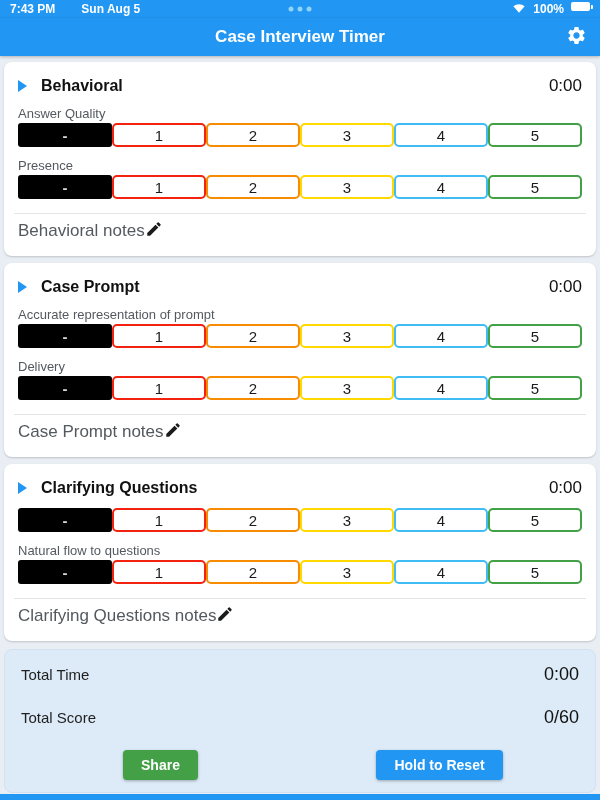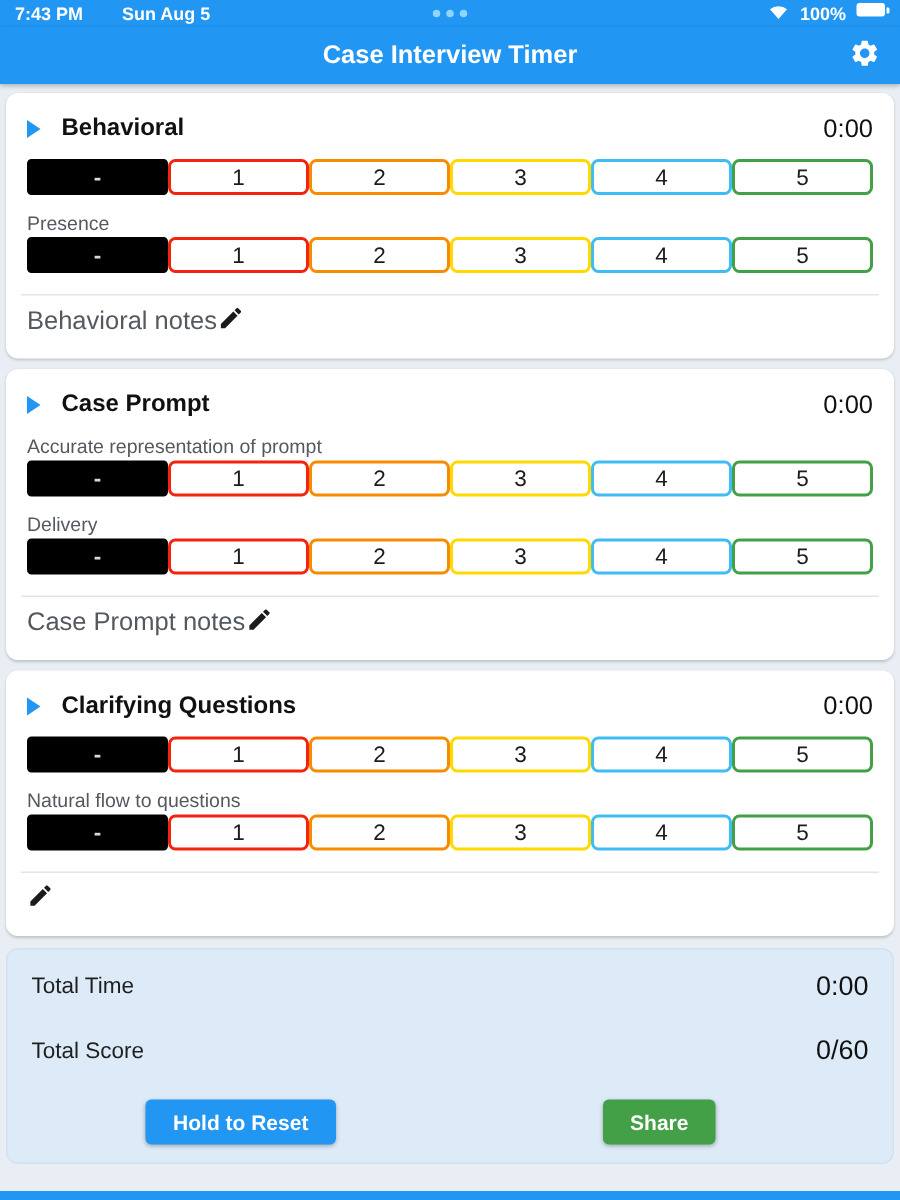--- a/index.html
+++ b/index.html
@@ -227,20 +227,21 @@
 </div>
 
 <div class="content">
 
   <div class="card">
     <div class="section-header">
       <span class="tri-icon"></span>
       <span class="section-title">Behavioral</span>
       <span class="section-timer">0:00</span>
     </div>
+    <div class="criterion-label">Answer Quality</div>
     <div class="rating-row">
         <div class="rating-btn dash">-</div>
         <div class="rating-btn" style="border-color: rgb(243, 35, 15);">1</div>
         <div class="rating-btn" style="border-color: rgb(247, 140, 0);">2</div>
         <div class="rating-btn" style="border-color: rgb(255, 217, 0);">3</div>
         <div class="rating-btn" style="border-color: rgb(64, 188, 244);">4</div>
         <div class="rating-btn" style="border-color: rgb(67, 160, 71);">5</div>
       </div>
     <div class="criterion-label">Presence</div>
     <div class="rating-row">
@@ -315,42 +316,43 @@
     <div class="rating-row">
         <div class="rating-btn dash">-</div>
         <div class="rating-btn" style="border-color: rgb(243, 35, 15);">1</div>
         <div class="rating-btn" style="border-color: rgb(247, 140, 0);">2</div>
         <div class="rating-btn" style="border-color: rgb(255, 217, 0);">3</div>
         <div class="rating-btn" style="border-color: rgb(64, 188, 244);">4</div>
         <div class="rating-btn" style="border-color: rgb(67, 160, 71);">5</div>
       </div>
     <hr class="card-divider">
     <div class="notes-row">
+      <span class="notes-label">Clarifying Questions notes</span>
       <span>
         <svg width="18" height="18" viewBox="0 0 24 24" fill="#1b1b1b">
             <path d="M3 17.25V21h3.75L17.81 9.94l-3.75-3.75L3 17.25zM20.71 7.04c0.39-0.39 0.39-1.02 0-1.41l-2.34-2.34a0.9959 0.9959 0 0 0-1.41 0l-1.83 1.83 3.75 3.75 1.83-1.83z"></path>
           </svg>
       </span>
     </div>
   </div>
 
   <div class="totals-card">
     <div class="total-row">
       <span class="total-label">Total Time</span>
       <span class="total-value">0:00</span>
     </div>
     <div class="total-row">
       <span class="total-label">Total Score</span>
       <span class="total-value">0/60</span>
     </div>
     <div class="totals-buttons">
       <div class="half">
+        <button class="app-btn share-btn">Share</button>
+      </div>
+      <div class="half">
         <button class="app-btn reset-btn">Hold to Reset</button>
       </div>
-      <div class="half">
-        <button class="app-btn share-btn">Share</button>
-      </div>
     </div>
   </div>
 
 </div>
 
 <div class="bottom-bar"></div>
 
 </body></html>

